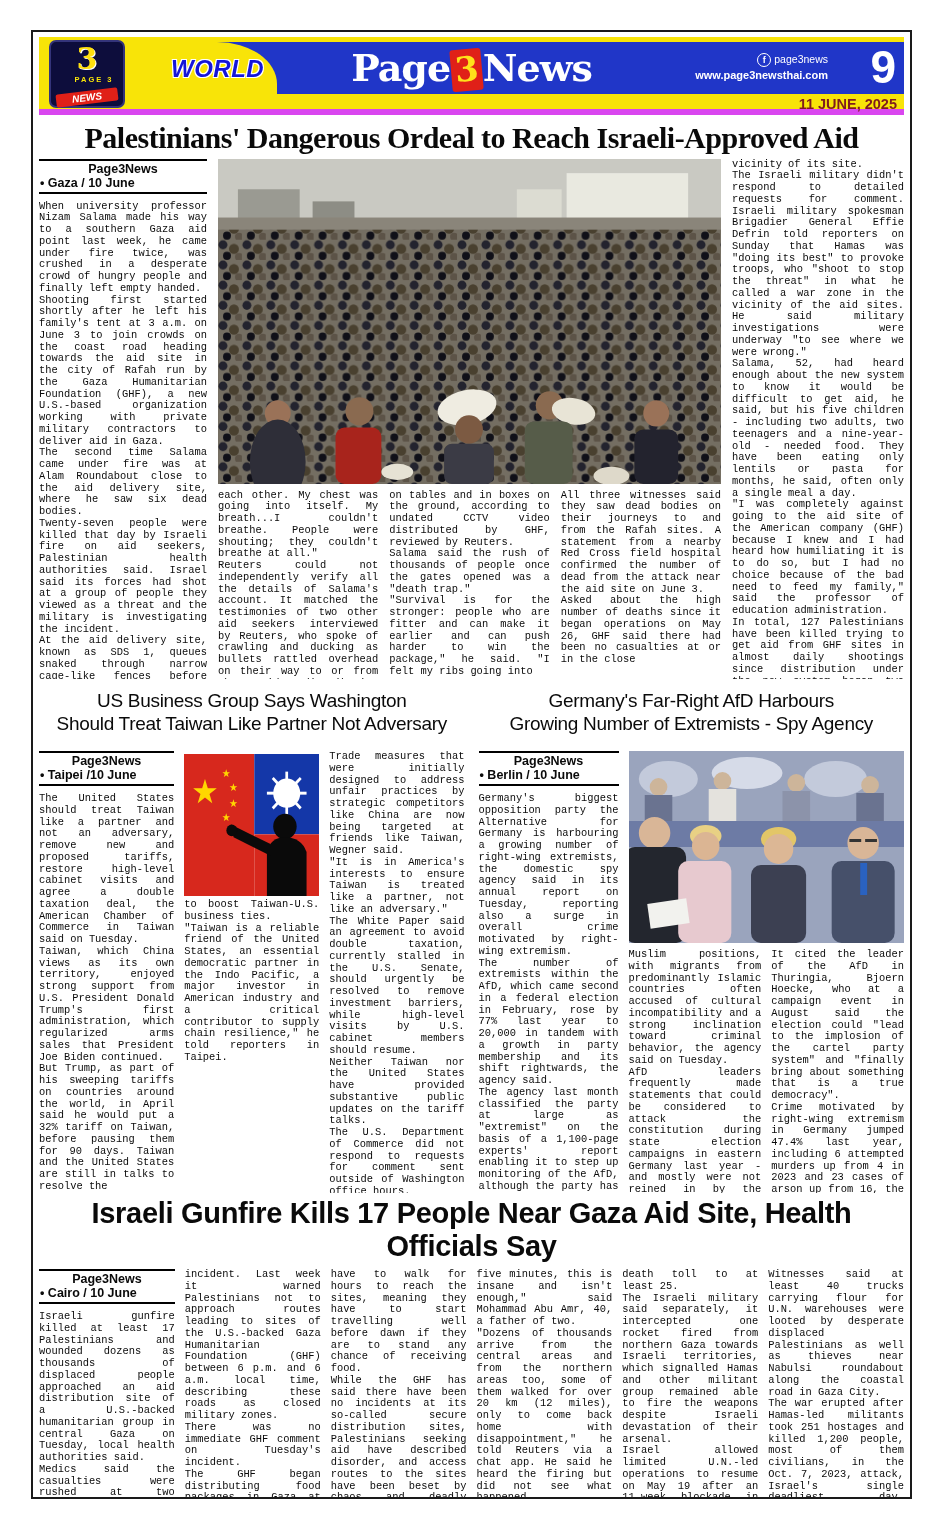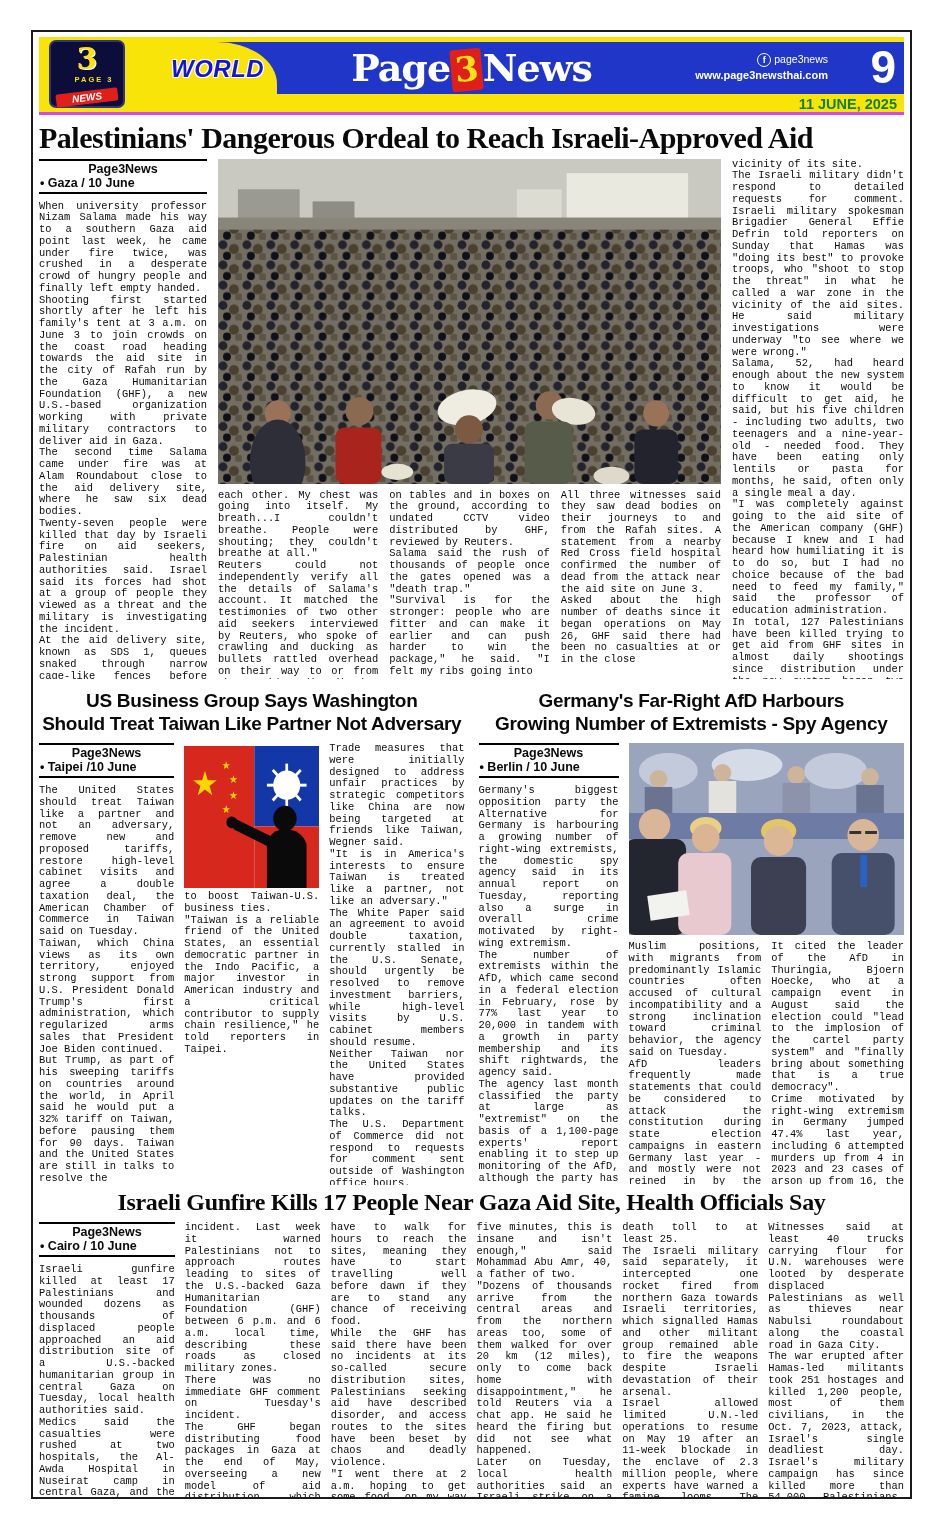--- a/index.html
+++ b/index.html
@@ -26,30 +26,30 @@
            text-shadow:-1px -1px 0 #fff, 1px -1px 0 #fff, -1px 1px 0 #fff, 1px 1px 0 #fff;margin-left:32px; }
   .mast-title { position:absolute; left:0; right:0; top:3px; text-align:center; z-index:2;
                 font-family:"DejaVu Serif", serif; font-weight:bold; font-size:38px; color:#fff; letter-spacing:-1px; }
   .mast-title .num3 { display:inline-block; background:#e02018; color:#ffe11a; padding:0 4px 2px 4px;
                       transform:rotate(-5deg); border-radius:3px; font-size:34px; margin:0 1px; }
   .mast-social { position:absolute; right:76px; top:9px; text-align:right; color:#fff; font-size:10.5px; line-height:1.55; z-index:3;}
   .fb-circle { display:inline-block; width:12px; height:12px; border:1px solid #fff; border-radius:50%;
                font-size:9px; line-height:12px; text-align:center; font-weight:bold; margin-right:3px; }
   .mast-site { font-weight:bold; font-size:11px;margin-left:13px; }
   .mast-num { position:absolute; right:8px; top:-1px; color:#fff; font-weight:bold; font-size:46px; line-height:52px; z-index:3; }
-  .mast-date { height:21px; background:#f8e408; text-align:right; color:#15803d; font-weight:bold;
-               font-size:14.5px; line-height:20px; padding-right:7px; border-bottom:3px solid #d946ef; box-sizing:border-box;}
+  .mast-date { height:21px; background:#f8e408; text-align:right; color:#7f1d1d; font-weight:bold;
+               font-size:14.5px; line-height:20px; padding-right:7px; border-bottom:6px solid #d946ef; box-sizing:border-box;}
 
   
-  h1.main-head { margin:7px 0 5px; text-align:left; font-family:"Liberation Serif", serif; font-weight:bold;
+  h1.main-head { margin:7px 0 5px; text-align:center; font-family:"Liberation Serif", serif; font-weight:bold;
                  font-size:30px; letter-spacing:-0.5px; line-height:1.05; }
-  .sec-head { text-align:center; font-weight:bold; font-size:19px; line-height:1.25; letter-spacing:-0.3px;
-              white-space:pre-line; margin:2px 0 7px; }
-  h2.cairo-head { margin:4px 0 6px; text-align:center; font-family:Liberation Serif, serif; font-weight:bold;
-                  font-size:24px; letter-spacing:-0.3px; }
+  .sec-head { text-align:center; font-weight:normal; font-size:19px; line-height:1.25; letter-spacing:-0.3px;
+              white-space:pre-line; margin:2px 0 15px; }
+  h2.cairo-head { margin:4px 0 6px; text-align:center; font-family:Liberation Sans, sans-serif; font-weight:bold;
+                  font-size:29px; letter-spacing:-0.3px; }
 
   
   .txt { font-size:10.4px; line-height:1.13; text-align:justify; white-space:pre-line;font-family:Liberation Mono, monospace; }
   .byline { border-top:2px solid #000; border-bottom:2px solid #000; padding:1px 0 2px; margin-bottom:7px; }
   .byline .brand { text-align:center; font-weight:bold; font-size:12.5px; }
   .byline .loc { font-weight:bold; font-size:12.5px; padding-left:1px; }
 
   
   .gaza { display:grid; grid-template-columns:168px 1fr 1fr 1fr 172px; column-gap:11px;
           grid-template-rows:325px auto; row-gap:6px; height:520px; overflow:hidden; margin-top:2px; }

